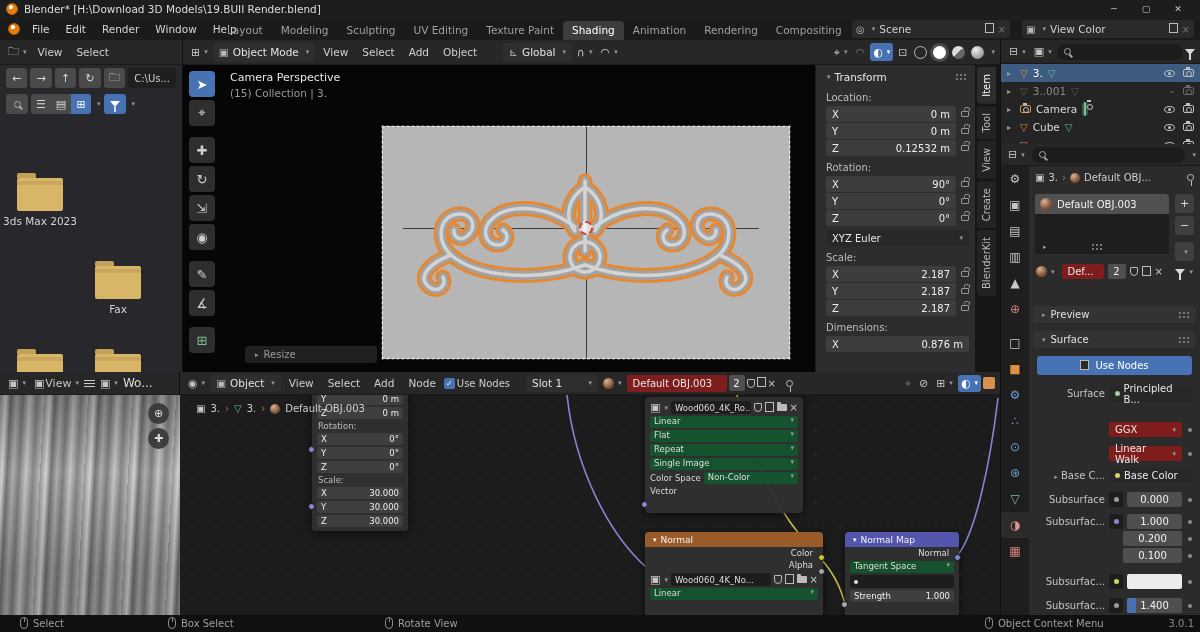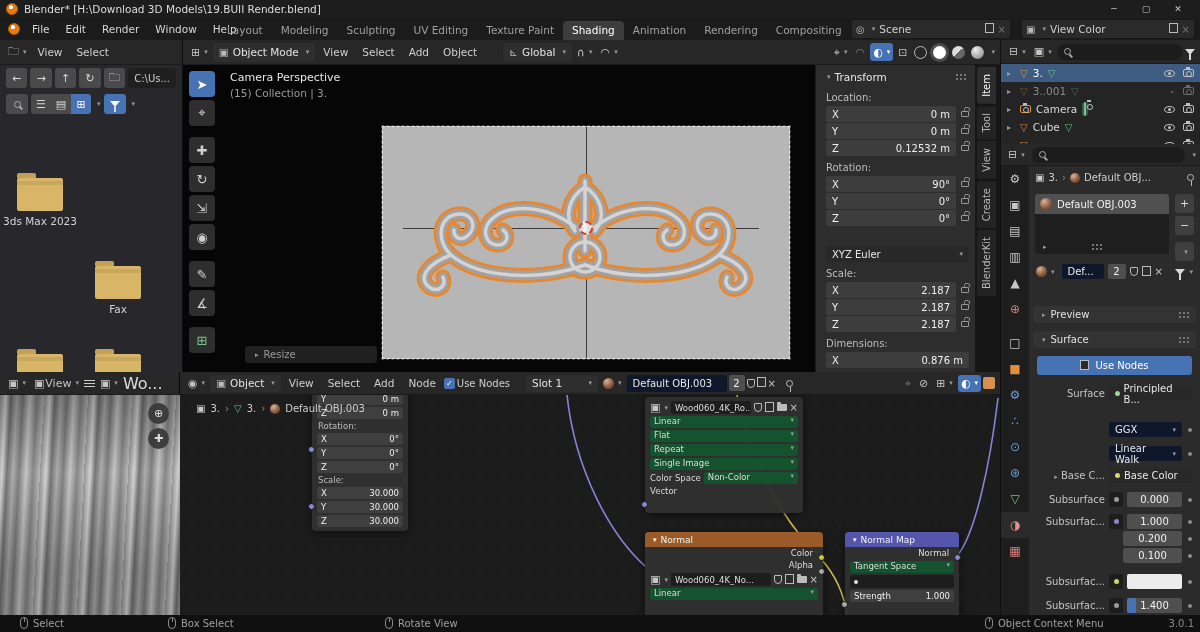--- a/index.html
+++ b/index.html
@@ -97,21 +97,21 @@
 
 .props{left:1000px;top:144px;width:200px;height:488px;background:#2b2b2b;border-left:1px solid #101010;font-size:10px;overflow:hidden}
 .phead{height:22px;background:#272727;display:flex;align-items:center;gap:4px;padding:0 4px;border-bottom:1px solid #1a1a1a}
 .ptabs{position:absolute;left:0;top:22px;width:28px;bottom:0;background:#1e1e1e}
 .ptab{width:28px;height:26px;display:flex;align-items:center;justify-content:center;font-size:12px}
 .ptab.active{background:#2b2b2b;border-radius:3px 0 0 3px}
 .pc{position:absolute;left:28px;top:22px;right:0;bottom:0}
 .prow{position:absolute;display:flex;align-items:center;gap:4px}
 .plabel{width:72px;text-align:right;color:#c3c3c3;flex:0 0 auto}
 .pfield{background:#4f4f4f;border-radius:2px;height:15px;display:flex;align-items:center;justify-content:center;color:#f2f2f2;flex:1}
-.pdd{background:#0f172a;border-radius:2px;height:15px;display:flex;align-items:center;padding:0 6px;color:#e8e8e8;flex:1}
+.pdd{background:#7f1d1d;border-radius:2px;height:15px;display:flex;align-items:center;padding:0 6px;color:#e8e8e8;flex:1}
 .pbtn{background:#282828;border-radius:2px;height:15px;display:flex;align-items:center;padding:0 6px;gap:4px;color:#e8e8e8;flex:1}
 .socksq{width:14px;height:15px;background:#1d1d1d;border-radius:2px;display:flex;align-items:center;justify-content:center;flex:0 0 auto}
 .dot{width:5px;height:5px;border-radius:50%}
 .kdot{width:4px;height:4px;border-radius:50%;background:#8d8d8d;flex:0 0 auto;margin-left:2px}
 .panelhdr{position:absolute;left:4px;right:4px;height:17px;background:#333;border-radius:3px;display:flex;align-items:center;gap:5px;padding:0 6px;color:#e0e0e0}
 .usenodes{position:absolute;background:#4772b3;border-radius:3px;height:19px;color:#fff;display:flex;align-items:center;justify-content:center;gap:6px}
 .slotbox{position:absolute;background:#1e1e1e;border-radius:3px}
 .slotrow{height:20px;background:#505050;border-radius:3px 3px 0 0;display:flex;align-items:center;gap:5px;padding:0 5px;color:#f0f0f0}
 .msphere{width:12px;height:12px;border-radius:50%;background:radial-gradient(circle at 35% 30%,#d8b49a,#8a5a3e 55%,#53341f)}
 .sqbtn{width:19px;height:19px;background:#3f3f3f;border-radius:3px;color:#ddd;display:flex;align-items:center;justify-content:center;font-size:11px}
@@ -401,21 +401,21 @@
         </span>
         <span class="i-lock"></span>
       </div>
     <div class="nrow">
         <span class="nfield">
           <span>Z</span>
           <span class="val">0°</span>
         </span>
         <span class="i-lock"></span>
       </div>
-    <div class="nrow" style="margin-top:20px">
+    <div class="nrow" style="margin-top:4px">
         <span class="ndd">
           <span>XYZ Euler</span>
           <span class="chev">▾</span>
         </span>
       </div>
     <div class="nlabel">Scale:</div>
     <div class="nrow">
         <span class="nfield">
           <span>X</span>
           <span class="val">2.187</span>
@@ -674,21 +674,21 @@
       </div>
     </div>
   </div>
 
   <div class="imged abs">
     <div class="ehdr imghdr">
       <span class="iconbox">▣<span class="chev">▾</span></span>
       <span class="iconbox">▣ <span>View</span><span class="chev">▾</span></span>
       <span class="i-burger"></span>
       <span class="iconbox">▣<span class="chev">▾</span></span>
-      <span style="font-size:16px;color:#ddd">Wo...</span>
+      <span style="font-size:12px;color:#ddd">Wo...</span>
     </div>
     <div class="imgbody"></div>
     <span class="zbtn" style="left:148px;top:31px">⊕</span>
     <span class="zbtn" style="left:148px;top:56px">✚</span>
   </div>
 
   <div class="shader abs">
     <div class="ehdr shhdr">
       <span class="iconbox">◉<span class="chev">▾</span></span>
       <span class="ddp" style="height:17px">

